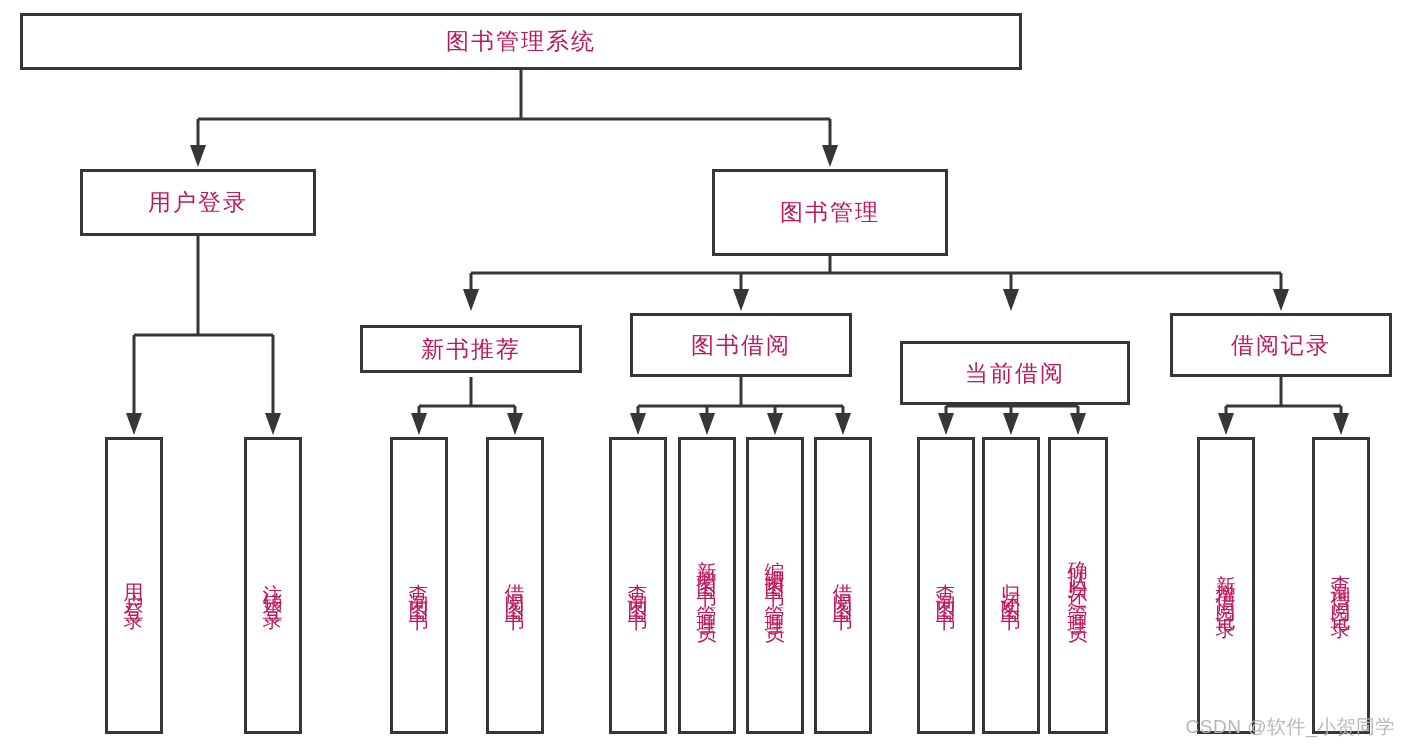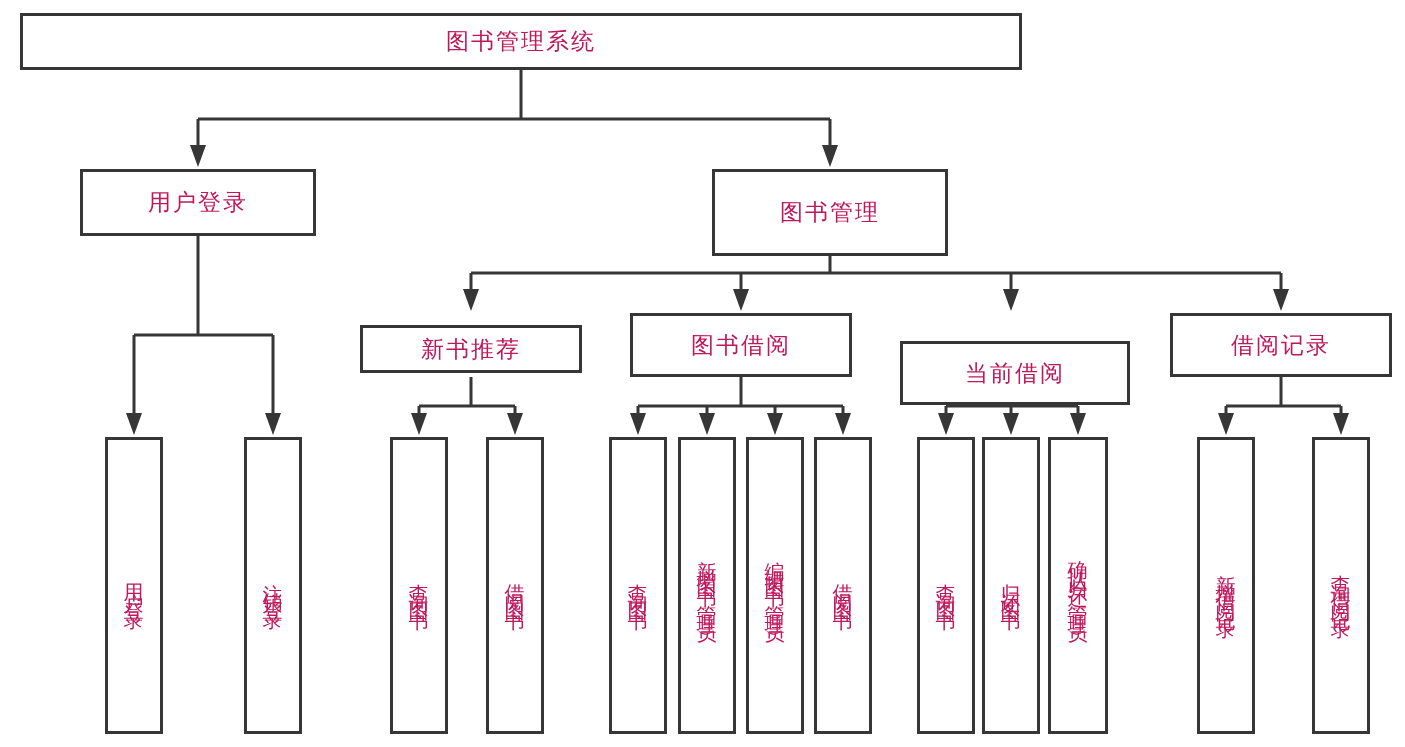--- a/index.html
+++ b/index.html
@@ -150,14 +150,15 @@
     <span>确认归还（管理员）</span>
   </div>
 
   <div class="box v-box" style="left:1197px; top:437px; width:58px; height:297px;">
     <span>新增借阅记录</span>
   </div>
   <div class="box v-box" style="left:1312px; top:437px; width:58px; height:297px;">
     <span>查询借阅记录</span>
   </div>
 
+  <div class="watermark">CSDN @软件_小贺同学</div>
 
 </div>
 
 </body></html>

